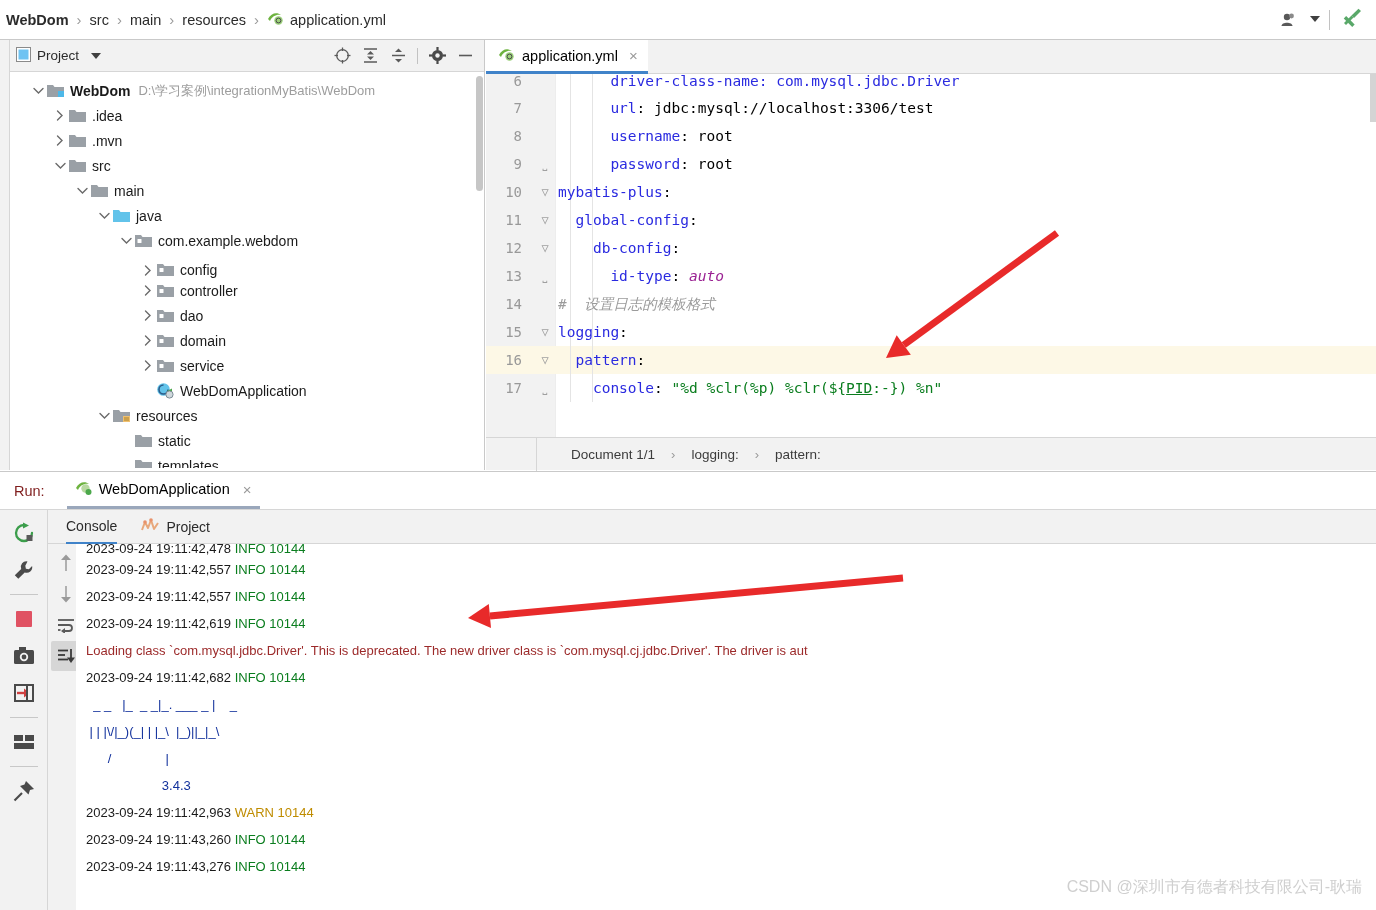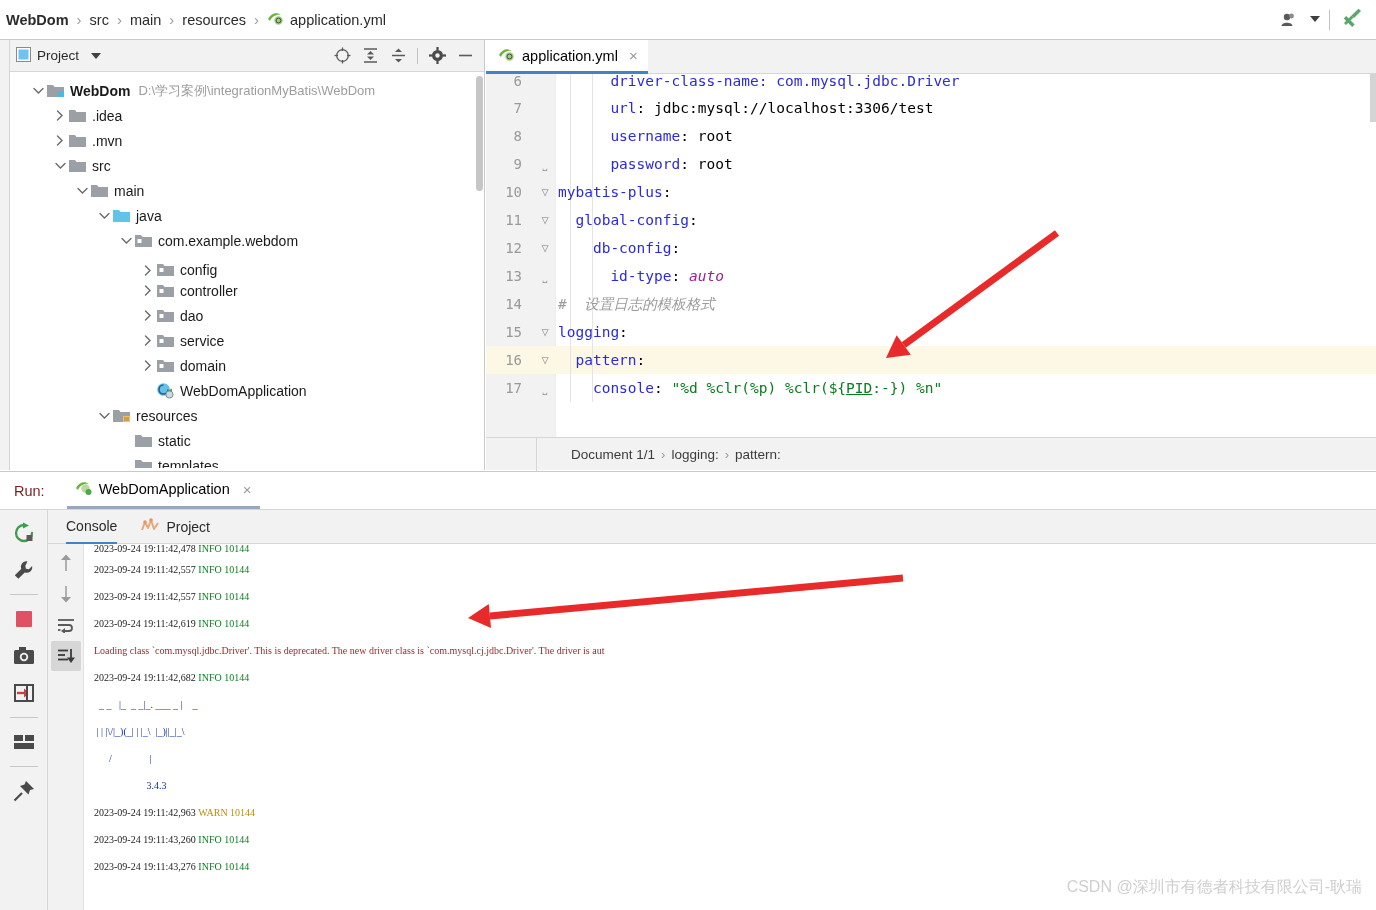--- a/index.html
+++ b/index.html
@@ -173,23 +173,23 @@
   .console-gutter {
     position: absolute; left: 48px; top: 34px; width: 36px; height: 366px;
     background: #f2f2f2; border-right: 1px solid #e2e2e2;
     display: flex; flex-direction: column; align-items: center; padding-top: 4px;
   }
   .cg-btn { width: 30px; height: 30px; display: flex; align-items: center;
             justify-content: center; margin-bottom: 1px; }
   .cg-btn.sel { background: #d6d6d6; border-radius: 2px; }
 
   .console {
-    position: absolute; left: 84px; top: 34px; width: 1292px; height: 366px;
+    position: absolute; left: 76px; top: 34px; width: 1292px; height: 366px;
     background: #ffffff; overflow: hidden;
-    font-family: Liberation Serif, serif; font-size: 10px;
+    font-family: Liberation Sans, sans-serif; font-size: 13px;
     padding-left: 10px;
   }
   .cline { height: 27px; line-height: 27px; white-space: pre; }
   .c-ts { color: #1a1a1a; }
   .c-info { color: #0a7d1e; }
   .c-warn { color: #bf8c00; }
   .c-err { color: #9c2a2a; }
   .c-banner { color: #12319c; }
 
   .watermark {
@@ -451,35 +451,35 @@
             <svg width="8" height="11" viewBox="0 0 8 11">
               <path d="M1.5 1 L6 5.5 L1.5 10" fill="none" stroke="#6a6a6a" stroke-width="1.4" stroke-linecap="round"></path>
             </svg>
           </span>
           <span class="ticon">
             <svg width="17" height="15" viewBox="0 0 17 15">
               <path d="M0 2 L6 2 L7.5 4 L17 4 L17 14 L0 14 Z" fill="#9aa0a6"></path>
               <rect x="2.5" y="6" width="4" height="4" rx="0.6" fill="#ffffff"></rect>
             </svg>
           </span>
-          <span class="tlabel">service</span>
+          <span class="tlabel">domain</span>
         </div>
         <div class="trow" style="padding-left: 130px;">
           <span class="tarrow">
             <svg width="8" height="11" viewBox="0 0 8 11">
               <path d="M1.5 1 L6 5.5 L1.5 10" fill="none" stroke="#6a6a6a" stroke-width="1.4" stroke-linecap="round"></path>
             </svg>
           </span>
           <span class="ticon">
             <svg width="17" height="15" viewBox="0 0 17 15">
               <path d="M0 2 L6 2 L7.5 4 L17 4 L17 14 L0 14 Z" fill="#9aa0a6"></path>
               <rect x="2.5" y="6" width="4" height="4" rx="0.6" fill="#ffffff"></rect>
             </svg>
           </span>
-          <span class="tlabel">domain</span>
+          <span class="tlabel">service</span>
         </div>
         <div class="trow" style="padding-left: 130px;">
           <span class="tarrow"></span>
           <span class="ticon">
             <svg width="18" height="17" viewBox="0 0 18 17">
               <circle cx="7.5" cy="7.5" r="6.3" fill="#62c3ea"></circle>
               <path d="M7.5 3 A4.5 4.5 0 1 0 12 7.5" fill="none" stroke="#2a5d8a" stroke-width="1.6"></path>
               <path d="M11 9 L16 6.5 L16 13 Z" fill="#4ba84b"></path>
               <circle cx="13.5" cy="12.5" r="3.6" fill="#cfd8dc" stroke="#7a8a94"></circle>
             </svg>
@@ -555,21 +555,21 @@
           <div class="ln"><span class="num">14</span><span class="ind1"></span><span class="ind2"></span><span class="txt"><span class="k-com">#  设置日志的模板格式</span></span></div>
           <div class="ln"><span class="num">15</span><span class="fold" style="color: rgb(160, 160, 160); font-size: 12px;">▽</span><span class="ind1"></span><span class="ind2"></span><span class="txt"><span class="k-key">logging</span><span class="k-punc">:</span></span></div>
           <div class="ln highlight"><span class="num">16</span><span class="fold" style="color: rgb(160, 160, 160); font-size: 12px;">▽</span><span class="ind1"></span><span class="ind2"></span><span class="txt"><span class="k-punc">  </span><span class="k-key">pattern</span><span class="k-punc">:</span></span></div>
           <div class="ln"><span class="num">17</span><span class="fold" style="color: rgb(160, 160, 160); font-size: 12px;">⎵</span><span class="ind1"></span><span class="ind2"></span><span class="txt"><span class="k-punc">    </span><span class="k-key">console</span><span class="k-punc">: </span><span class="k-str">"%d %clr(%p) %clr(${</span><span class="k-pid">PID</span><span class="k-str">:-}) %n"</span></span></div>
         </div>
       <div class="editor-scrollbar-top"></div>
     </div>
 
     <div class="breadcrumbbar">
       <div class="bc-tickleft"></div>
-      <div id="statuscrumbs" style="display:flex;align-items:center;gap:6px">
+      <div id="statuscrumbs" style="display:flex;align-items:center;gap:16px">
           <span class="bc">Document 1/1</span>
           <span class="bc-sep">›</span>
           <span class="bc">logging:</span>
           <span class="bc-sep">›</span>
           <span class="bc">pattern:</span>
         </div>
     </div>
   </div>
 
   <div class="runwin">

